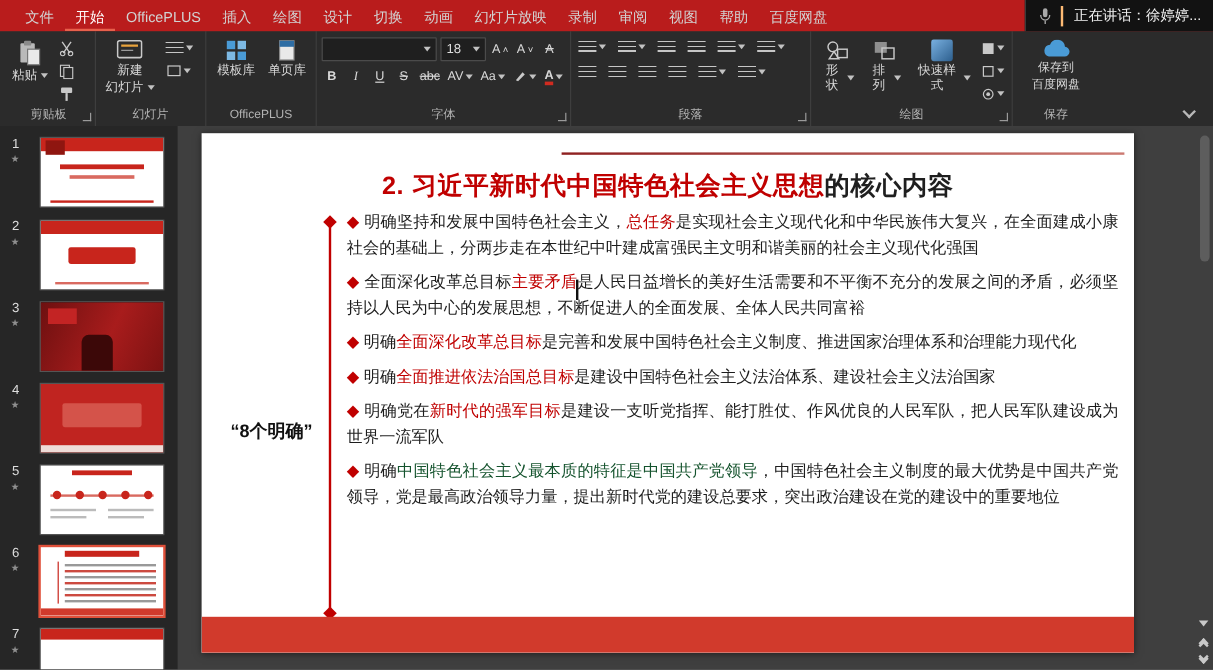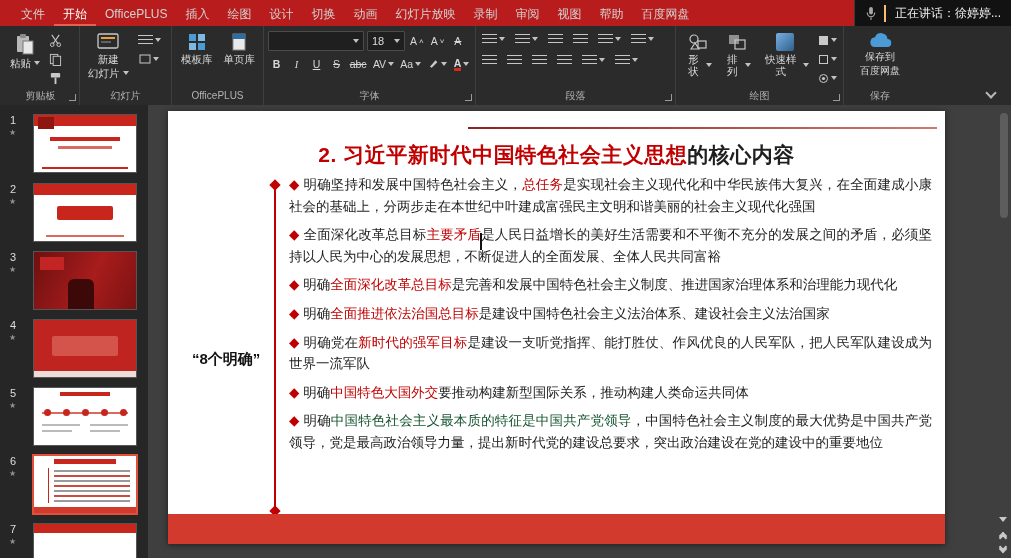--- a/index.html
+++ b/index.html
@@ -509,21 +509,20 @@
       <div class="s-topline"></div>
       <div class="s-title"><span style="color: rgb(192, 0, 0);">2. 习近平新时代中国特色社会主义思想</span><span style="color: rgb(31, 31, 31);">的核心内容</span></div>
       <div class="s-side-label">“8个明确”</div>
       <div class="s-vline"></div>
       <div class="s-content">
         <p><span style="color: rgb(192, 0, 0);">◆ </span><span>明确坚持和发展中国特色社会主义，</span><span style="color: rgb(192, 0, 0);">总任务</span><span>是实现社会主义现代化和中华民族伟大复兴，在全面建成小康社会的基础上，分两步走在本世纪中叶建成富强民主文明和谐美丽的社会主义现代化强国</span></p>
         <p><span style="color: rgb(192, 0, 0);">◆ </span><span>全面深化改革总目标</span><span style="color: rgb(192, 0, 0);">主要矛盾</span><span>是人民日益增长的美好生活需要和不平衡不充分的发展之间的矛盾，必须坚持以人民为中心的发展思想，不断促进人的全面发展、全体人民共同富裕</span></p>
         <p><span style="color: rgb(192, 0, 0);">◆ </span><span>明确</span><span style="color: rgb(192, 0, 0);">全面深化改革总目标</span><span>是完善和发展中国特色社会主义制度、推进国家治理体系和治理能力现代化</span></p>
         <p><span style="color: rgb(192, 0, 0);">◆ </span><span>明确</span><span style="color: rgb(192, 0, 0);">全面推进依法治国总目标</span><span>是建设中国特色社会主义法治体系、建设社会主义法治国家</span></p>
         <p><span style="color: rgb(192, 0, 0);">◆ </span><span>明确党在</span><span style="color: rgb(192, 0, 0);">新时代的强军目标</span><span>是建设一支听党指挥、能打胜仗、作风优良的人民军队，把人民军队建设成为世界一流军队</span></p>
-        <p><span style="color: rgb(192, 0, 0);">◆ </span><span>明确</span><span style="color: rgb(192, 0, 0);">中国特色大国外交</span><span>要推动构建新型国际关系，推动构建人类命运共同体</span></p>
         <p><span style="color: rgb(192, 0, 0);">◆ </span><span>明确</span><span style="color: #14532d;">中国特色社会主义最本质的特征是中国共产党领导</span><span>，中国特色社会主义制度的最大优势是中国共产党领导，党是最高政治领导力量，提出新时代党的建设总要求，突出政治建设在党的建设中的重要地位</span></p>
       </div>
       <div class="caret-i"></div>
       <div class="s-footer"></div>
     </div>
 
     <div class="vthumb"></div>
     <div class="scroll-ctrls">
       <div>
           <div class="tri-d"></div>

